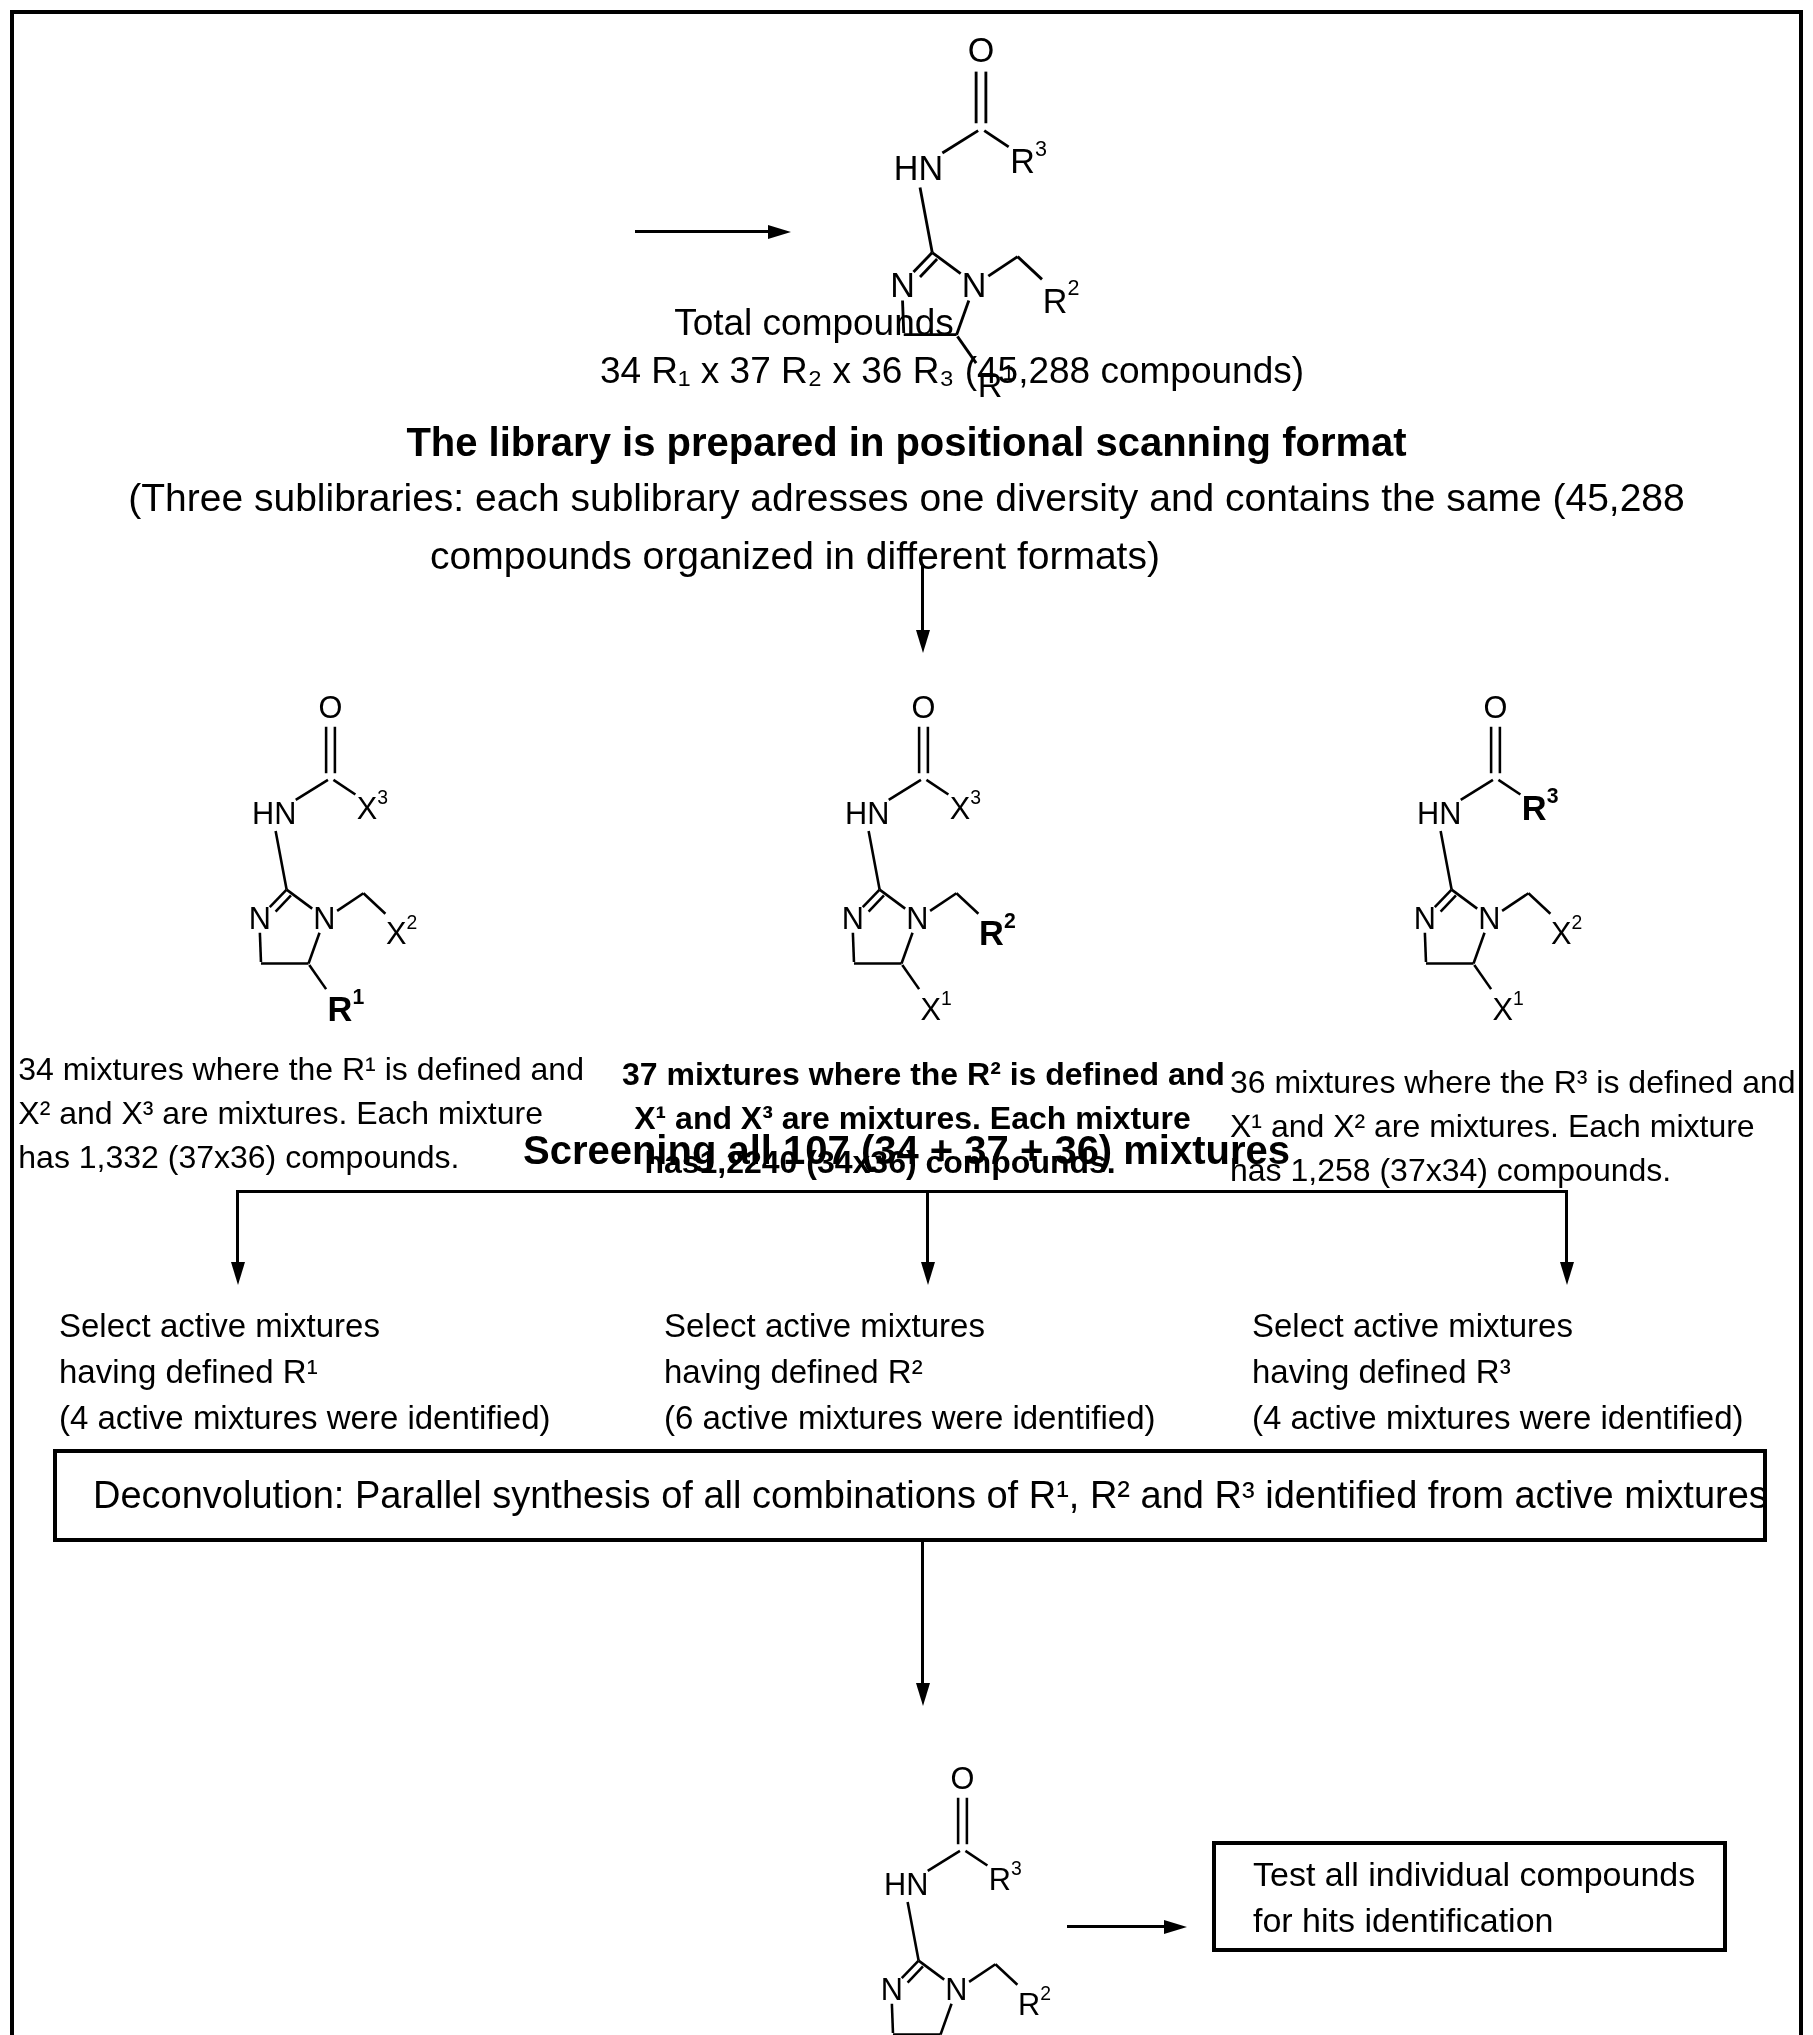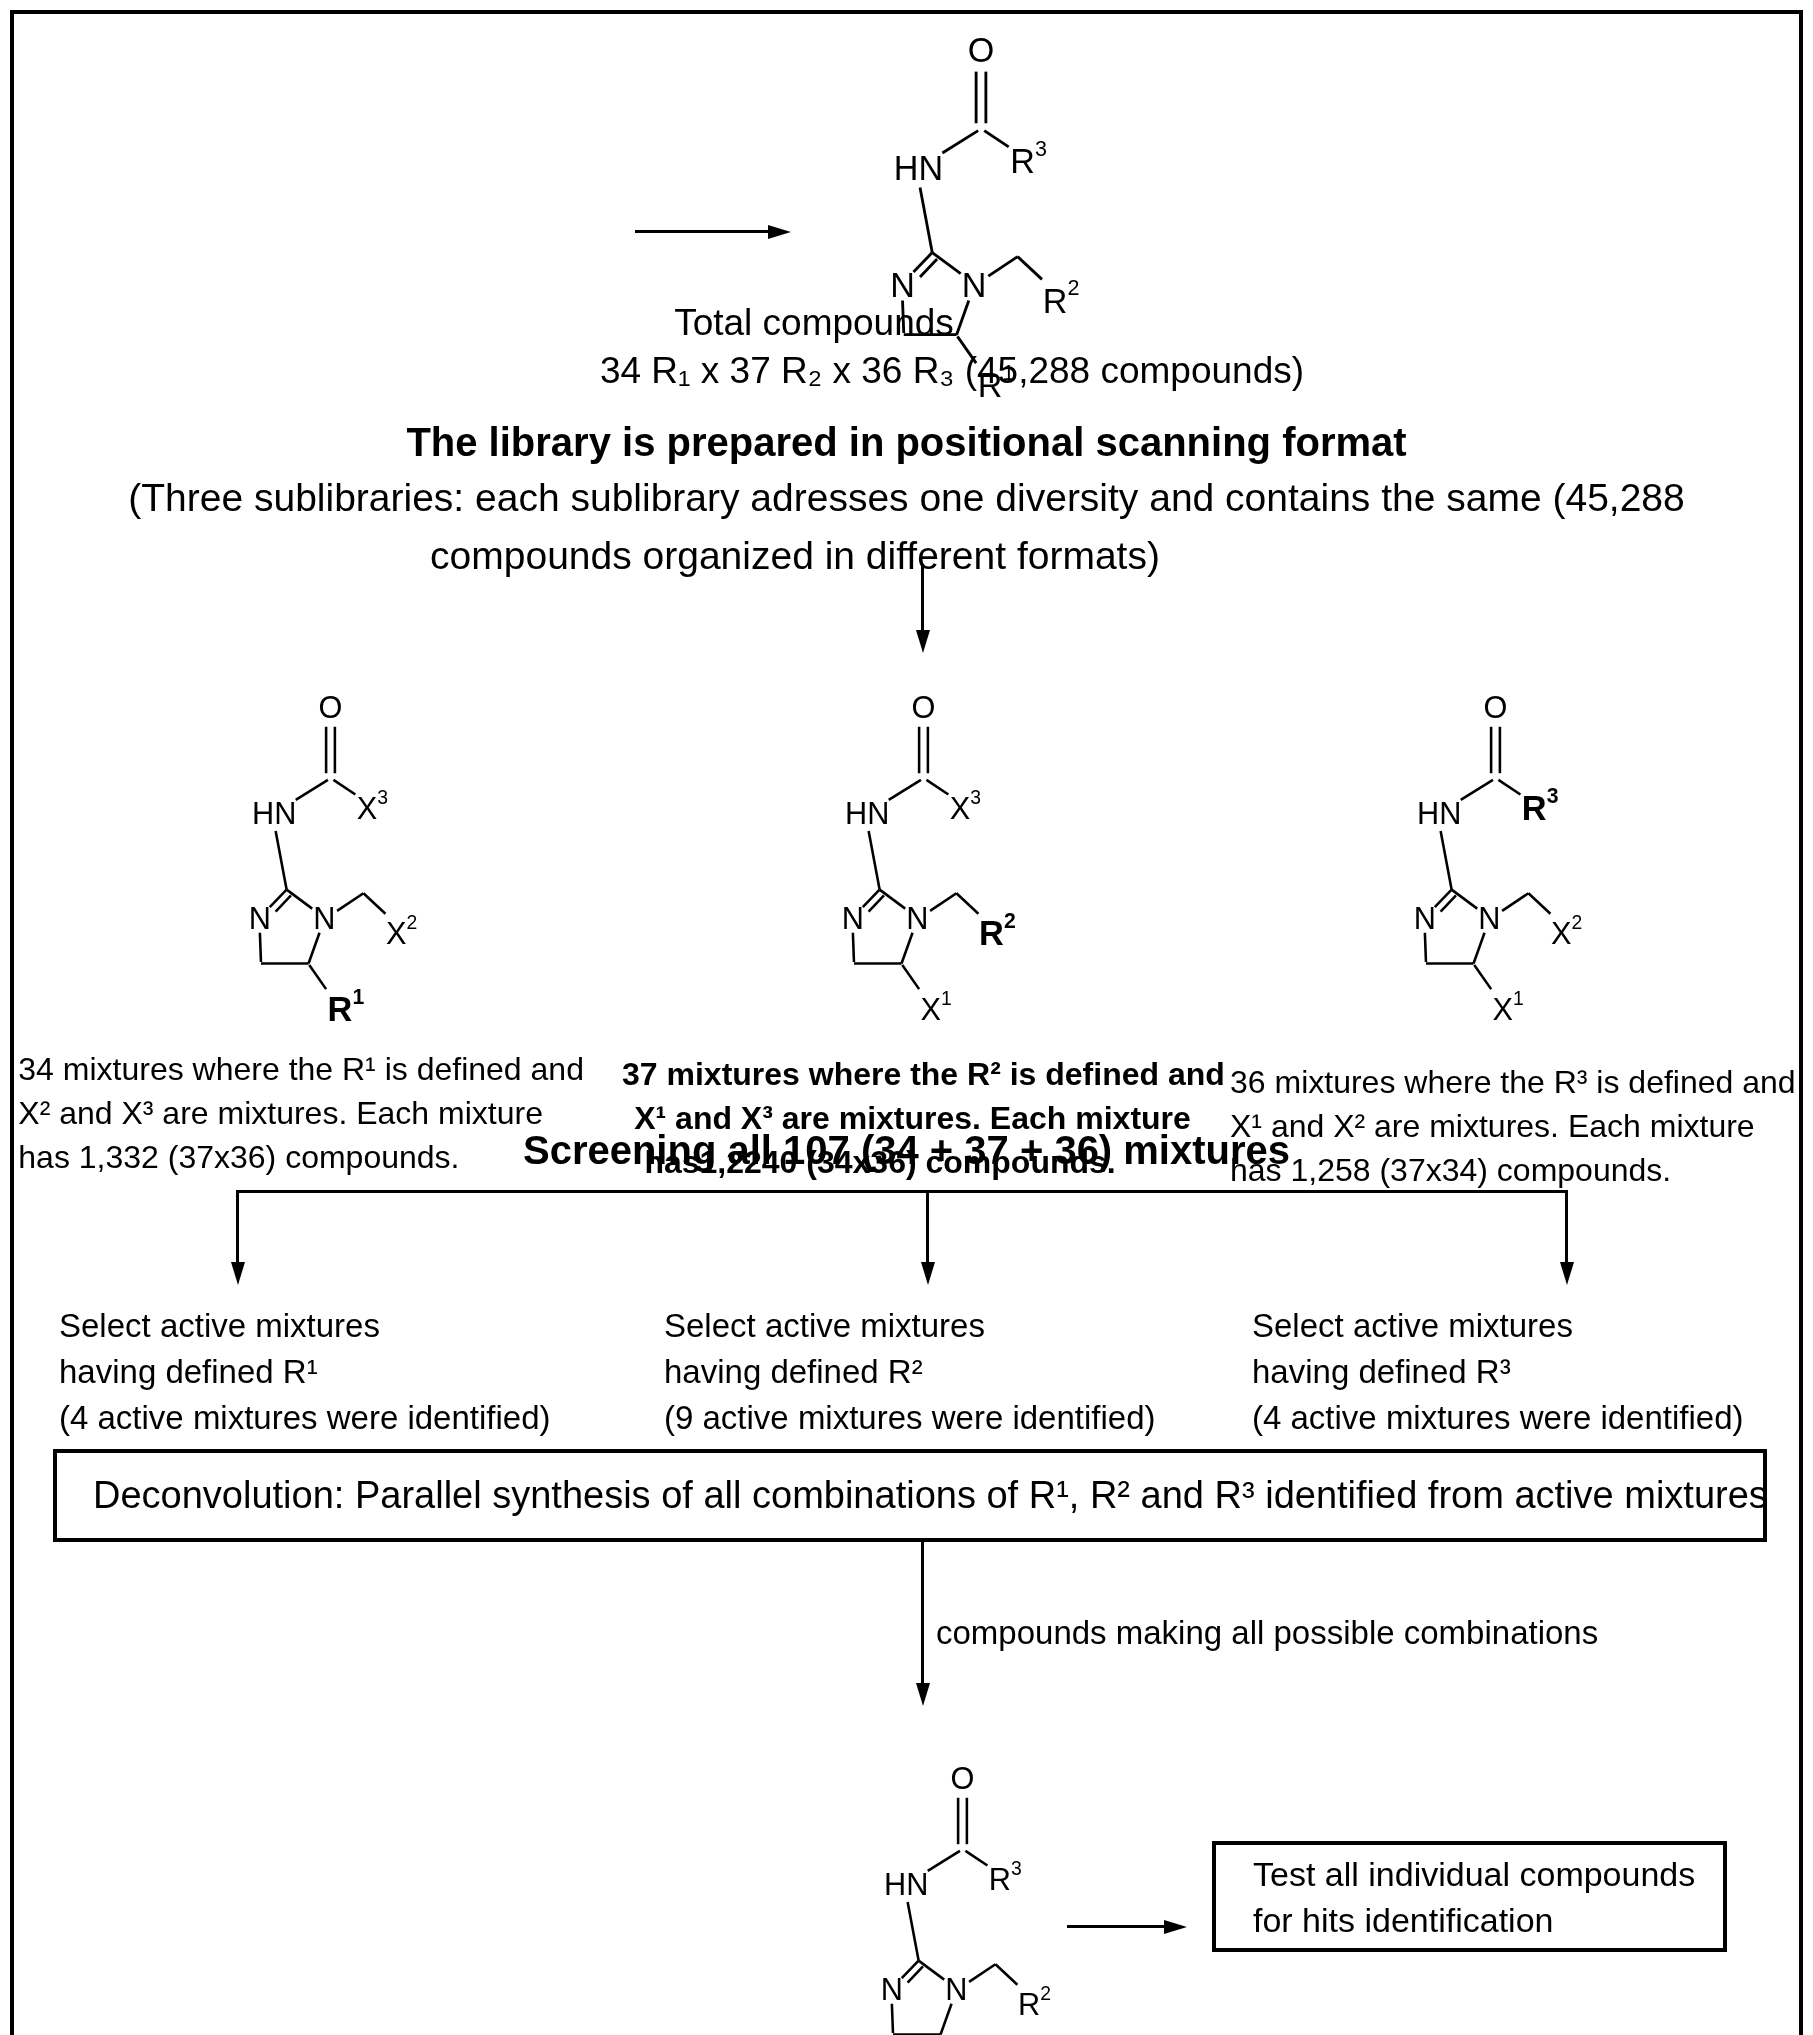--- a/index.html
+++ b/index.html
@@ -172,36 +172,35 @@
   <div class="varrow" style="left:1565px;top:1190px;height:73px;"></div>
 
   <div class="abs select sel-1">
     <div class="nowrap">Select active mixtures</div>
     <div class="nowrap">having defined R¹</div>
     <div class="nowrap">(4 active mixtures were identified)</div>
   </div>
   <div class="abs select sel-2">
     <div class="nowrap">Select active mixtures</div>
     <div class="nowrap">having defined R²</div>
-    <div class="nowrap">(9 active mixtures were identified)</div>
+    <div class="nowrap">(6 active mixtures were identified)</div>
   </div>
   <div class="abs select sel-3">
     <div class="nowrap">Select active mixtures</div>
     <div class="nowrap">having defined R³</div>
     <div class="nowrap">(4 active mixtures were identified)</div>
   </div>
 
   <div class="abs deconv-box">
     <div class="txt">Deconvolution: Parallel synthesis of all combinations of R¹, R² and R³ identified from active mixtures</div>
   </div>
 
   <div class="varrow" style="left:921px;top:1539px;height:145px;"></div>
 
   <div class="abs parallel">
-    <div class="nowrap">compounds making all possible combinations</div>
   </div>
 
   <svg class="abs" style="left:871px;top:1763px" width="183" height="333" viewBox="0 0 500 910">
     <use href="#skel"></use>
     <text class="atom" x="250" y="42">O</text>
     <text class="atom" x="96" y="332">HN</text>
     <text class="atom" x="57" y="620">N</text>
     <text class="atom" x="233" y="620">N</text>
     <text class="subst" x="322" y="316"><tspan>R</tspan><tspan class="sup" dy="-30">3</tspan></text>
     <text class="subst" x="402" y="658"><tspan>R</tspan><tspan class="sup" dy="-30">2</tspan></text>

